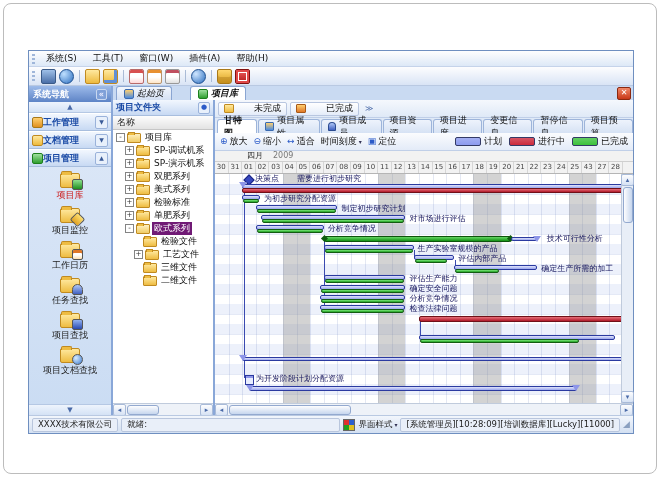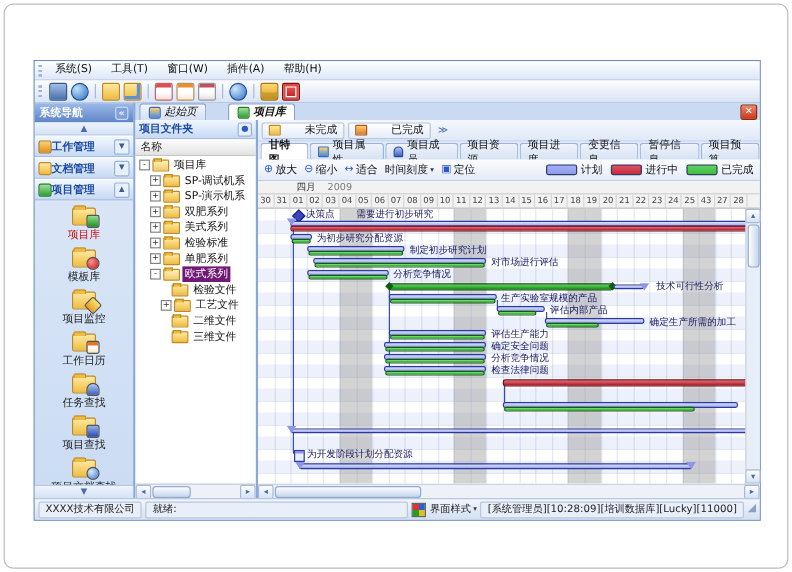--- a/index.html
+++ b/index.html
@@ -203,27 +203,20 @@
             <div class="side-item sel">
               <span class="bigicon">
                 <span class="bfold"></span>
                 <span class="badge bg-green"></span>
               </span>
               <span class="side-lbl">项目库</span>
             </div>
             <div class="side-item">
               <span class="bigicon">
                 <span class="bfold"></span>
-                <span class="badge bg-red"></span>
-              </span>
-              <span class="side-lbl">模板库</span>
-            </div>
-            <div class="side-item">
-              <span class="bigicon">
-                <span class="bfold"></span>
                 <span class="badge bg-star"></span>
               </span>
               <span class="side-lbl">项目监控</span>
             </div>
             <div class="side-item">
               <span class="bigicon">
                 <span class="bfold"></span>
                 <span class="badge bg-cal"></span>
               </span>
               <span class="side-lbl">工作日历</span>
@@ -322,26 +315,26 @@
                 <span class="tree-lbl">检验文件</span>
               </div>
               <div class="tree-row" style="padding-left: 21px;">
                 <span class="expander">+</span>
                 <span class="sfold"></span>
                 <span class="tree-lbl">工艺文件</span>
               </div>
               <div class="tree-row" style="padding-left: 21px;">
                 <span style="width: 9px; flex: 0 0 auto;"></span>
                 <span class="sfold"></span>
-                <span class="tree-lbl">二维文件</span>
+                <span class="tree-lbl">三维文件</span>
               </div>
               <div class="tree-row" style="padding-left: 21px;">
                 <span style="width: 9px; flex: 0 0 auto;"></span>
                 <span class="sfold"></span>
-                <span class="tree-lbl">三维文件</span>
+                <span class="tree-lbl">二维文件</span>
               </div>
             </div>
           <div class="hscroll">
             <span class="sbtn">◂</span>
             <span class="thumbh"></span>
             <span class="sfill"></span>
             <span class="sbtn">▸</span>
           </div>
         </div>
 

